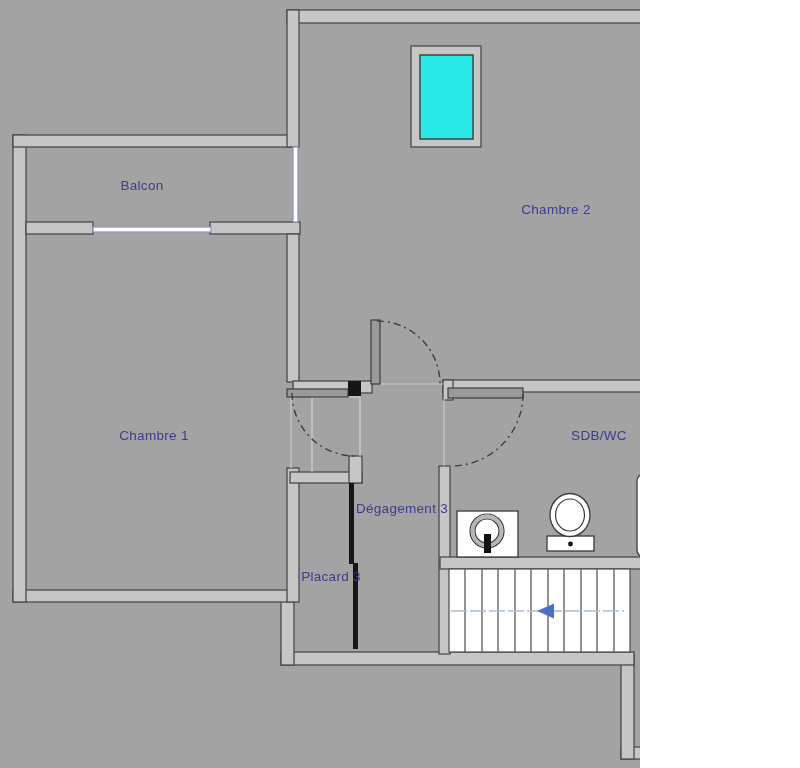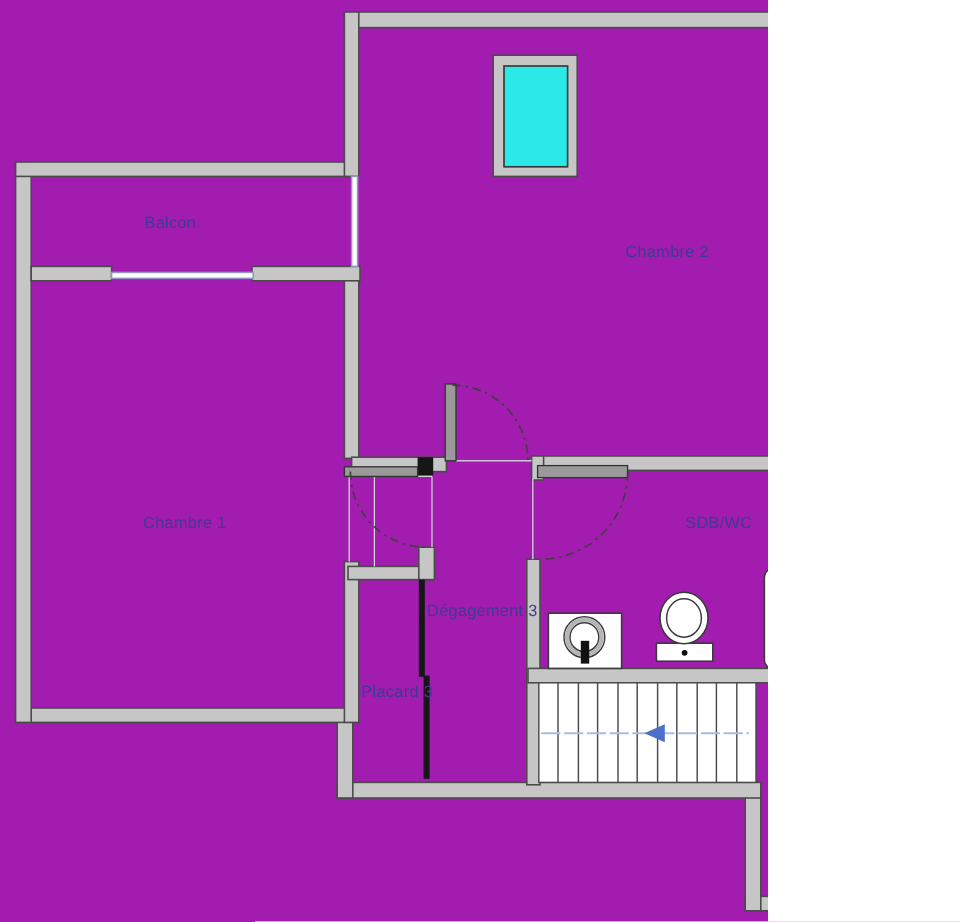--- a/index.html
+++ b/index.html
@@ -1,16 +1,16 @@
 <!DOCTYPE html>
 <html style="--wall-fill: #c6c6c6; --wall-edge: #4a4a4a; --door-leaf: #9a9a9a; --door-arc: #3f3f3f; --label-text: #3c3c8e; --window-glass: #2be9e7; --window-line: #9395c6; --fixture-line: #3a3a3a; --stairs-guide: #a9bce2; --stairs-arrow: #4a70c8;"><head>
 <meta charset="utf-8">
 <style>
   html,body{margin:0;padding:0;background:#ffffff;}
-  #plan-wrap{position:relative;width:640px;height:768px;background:#a21caf;overflow:hidden;}
+  #plan-wrap{position:relative;width:640px;height:768px;background:#a3a3a3;overflow:hidden;}
   svg{display:block;}
   .wall{fill:var(--wall-fill);stroke:var(--wall-edge);stroke-width:1.3;}
   .leaf{fill:var(--door-leaf);stroke:#333333;stroke-width:1.1;}
   .notch{fill:#161616;stroke:none;}
   .arc{fill:none;stroke:var(--door-arc);stroke-width:1.4;stroke-dasharray:7 4 2 4;}
   .thinline{stroke:#d7d7d7;stroke-width:1;fill:none;}
   .openline{stroke:#c9c9cf;stroke-width:1.2;fill:none;}
   .winline{fill:#ffffff;stroke:var(--window-line);stroke-width:1.3;}
   .fixture{fill:#ffffff;stroke:var(--fixture-line);stroke-width:1.3;}
   .fixnofill{fill:none;stroke:var(--fixture-line);stroke-width:1.2;}

